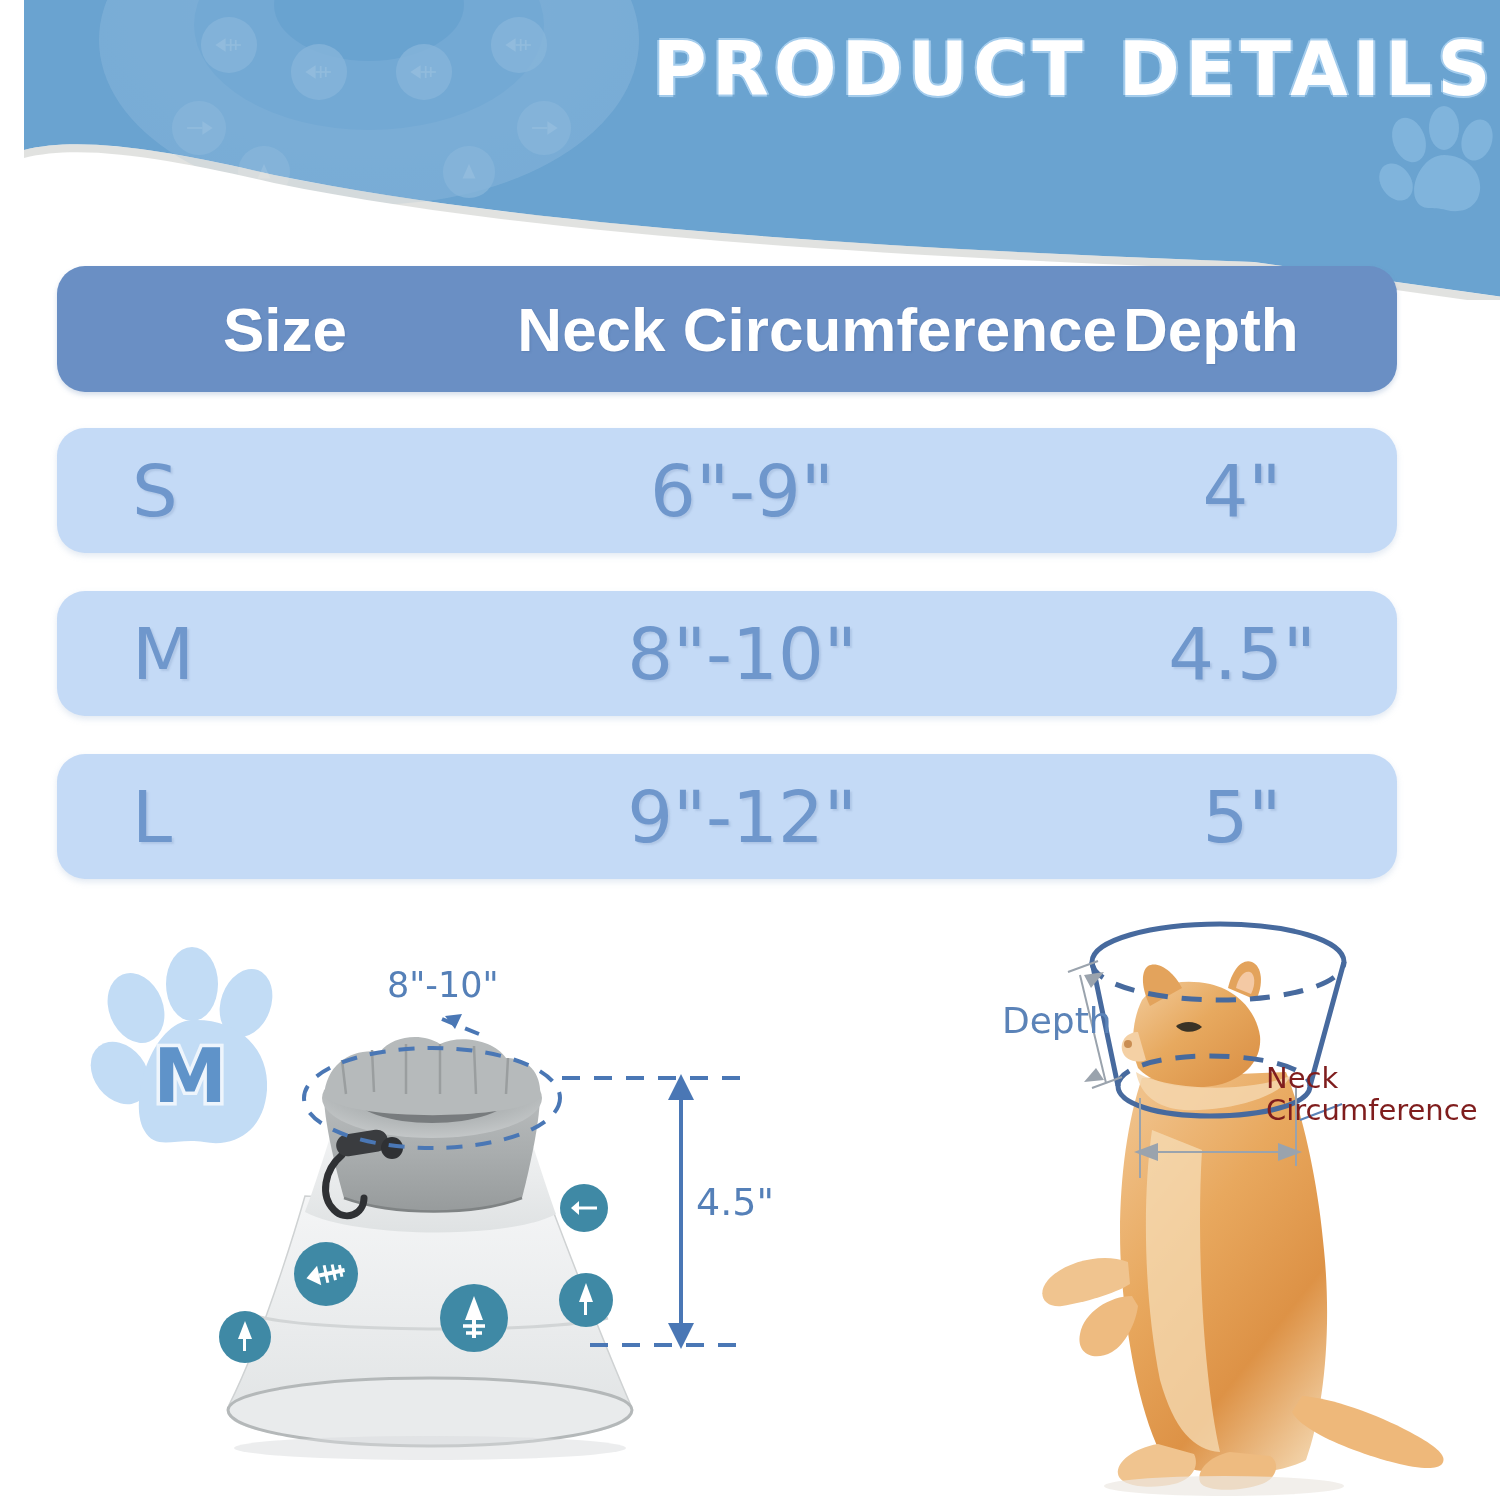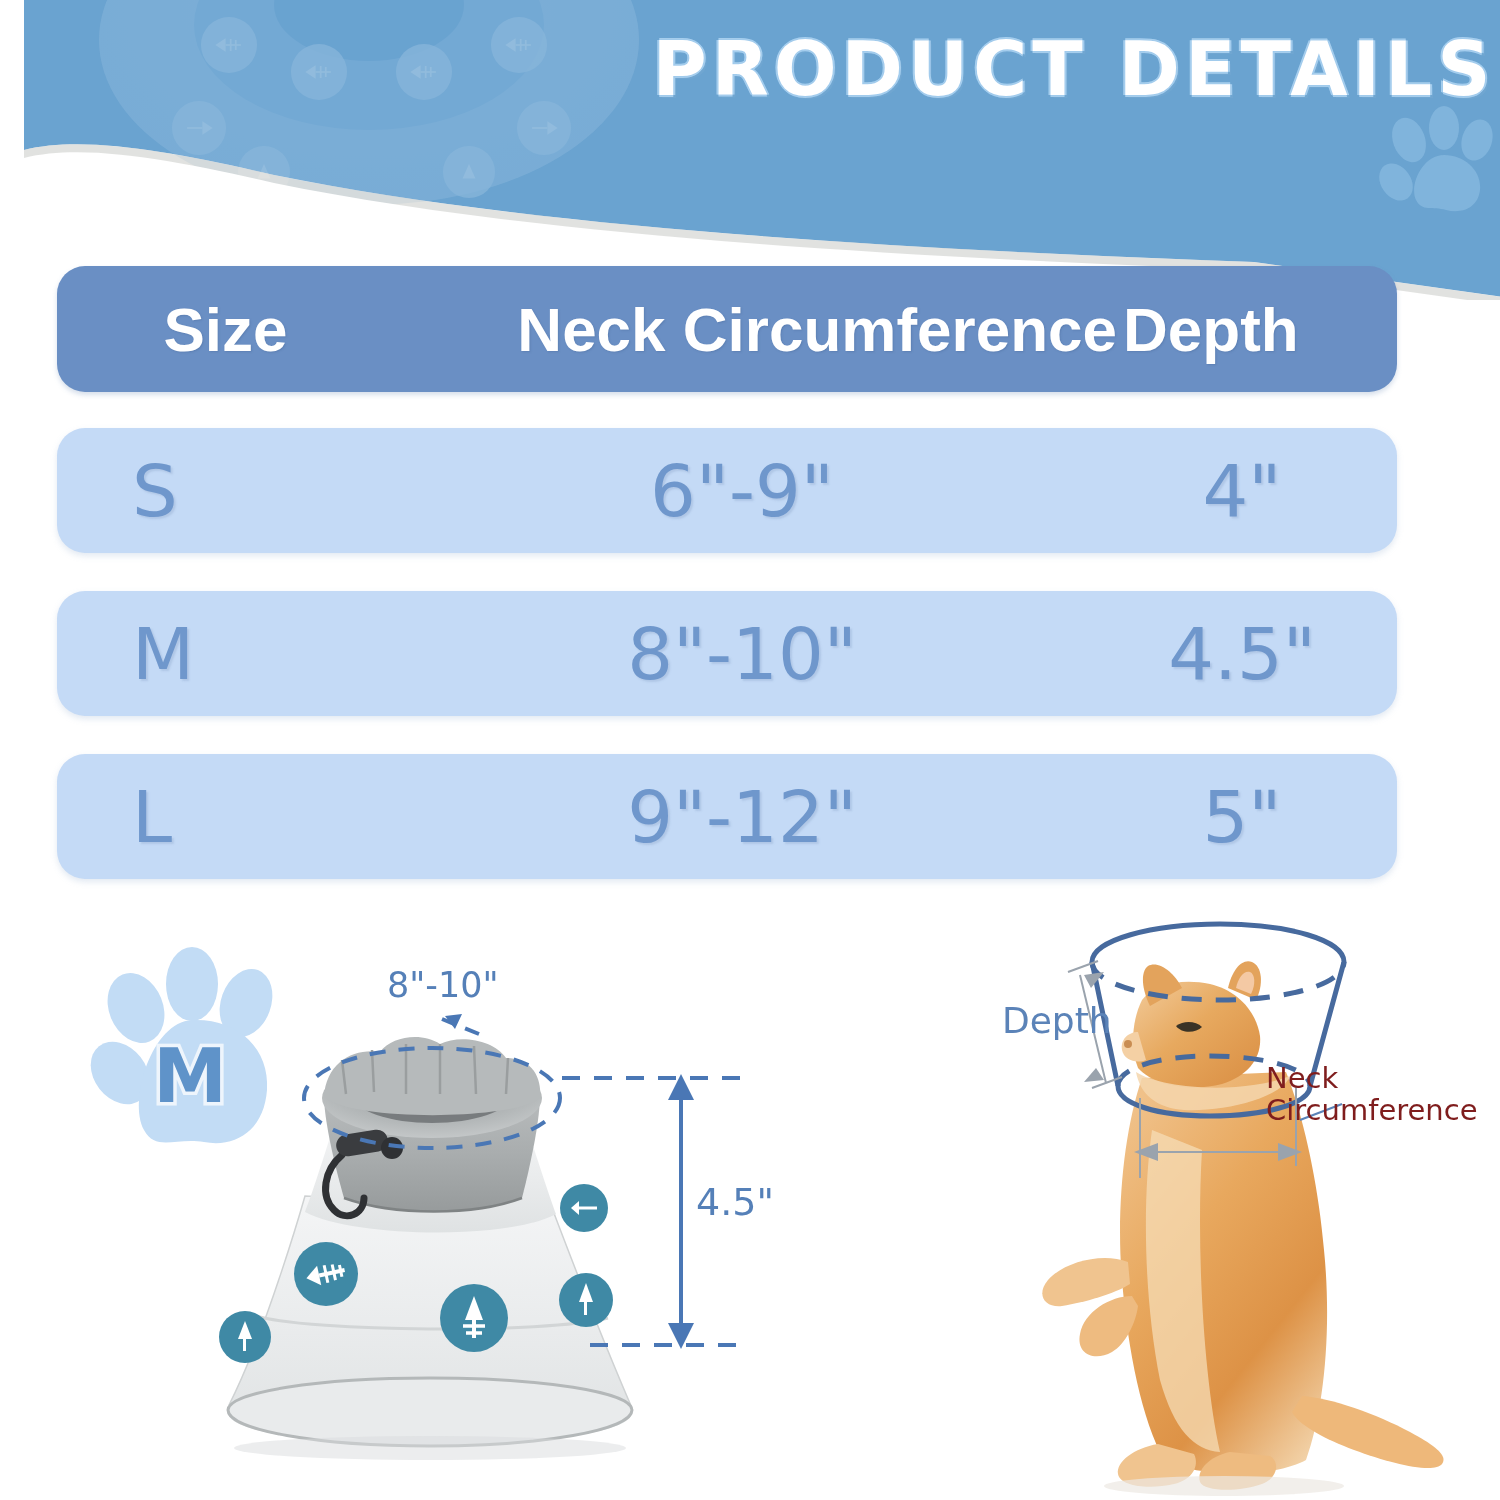--- a/index.html
+++ b/index.html
@@ -42,21 +42,21 @@
   .trow.body { background:#c4daf6; box-shadow:0 3px 6px rgba(150,175,210,.28); }
   .c-size  { width:340px; text-align:center; }
   .c-neck  { width:690px; text-align:center; }
   .c-depth { width:310px; text-align:center; }
 
   .head .c-size, .head .c-neck, .head .c-depth {
     color:#ffffff; font-size:62px; font-weight:bold;
     font-family:"Liberation Sans", sans-serif;
     text-shadow:1px 1px 2px rgba(70,100,150,.35);
   }
-  .head .c-size { text-align:center; padding-left:47px; width:290px; }
+  .head .c-size { text-align:right; padding-left:47px; width:290px; }
   .head .c-neck { width:770px; text-align:right; padding-left:10px; }
   .head .c-depth{ width:280px; text-align:left; padding-left:6px; }
 
   .body .c-size, .body .c-neck, .body .c-depth {
     color:#6f97cc; font-size:72px; font-weight:normal;
     font-family:"DejaVu Sans", sans-serif;
     text-shadow:2px 2px 2px rgba(150,175,210,.45);
   }
   .body .c-size { text-align:left; padding-left:75px; width:340px; }
   .body .c-neck { width:690px; }

